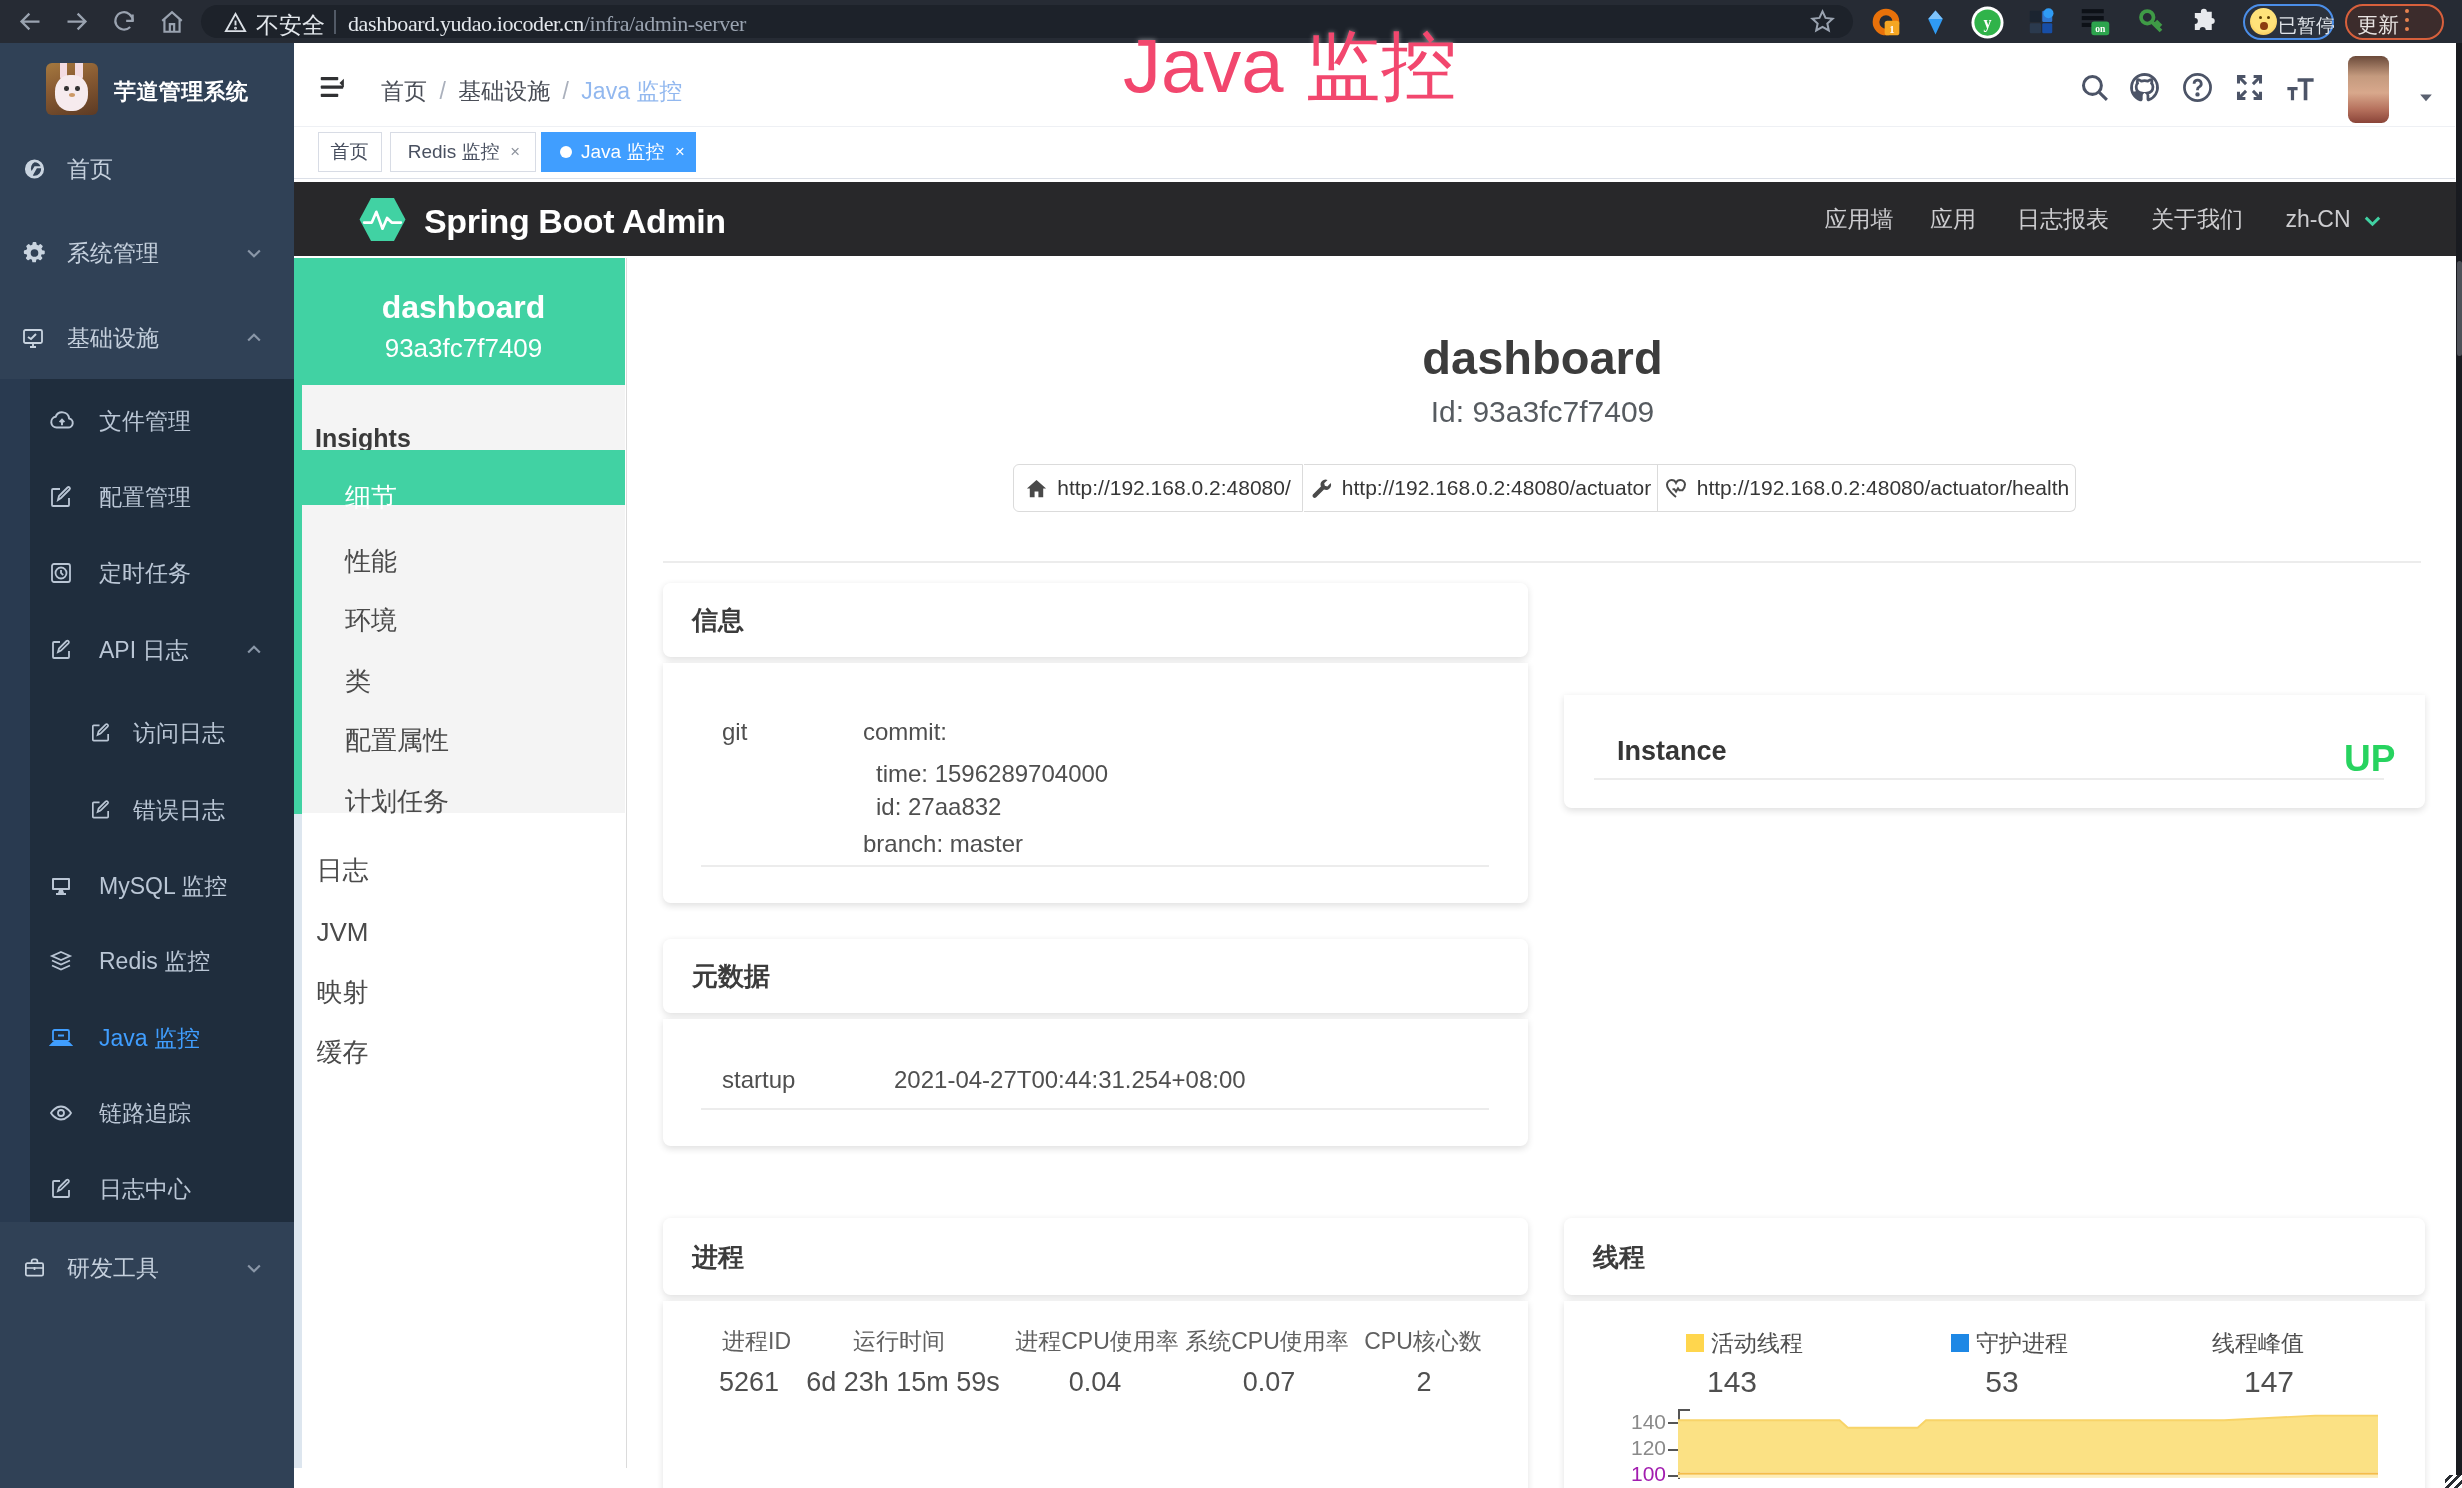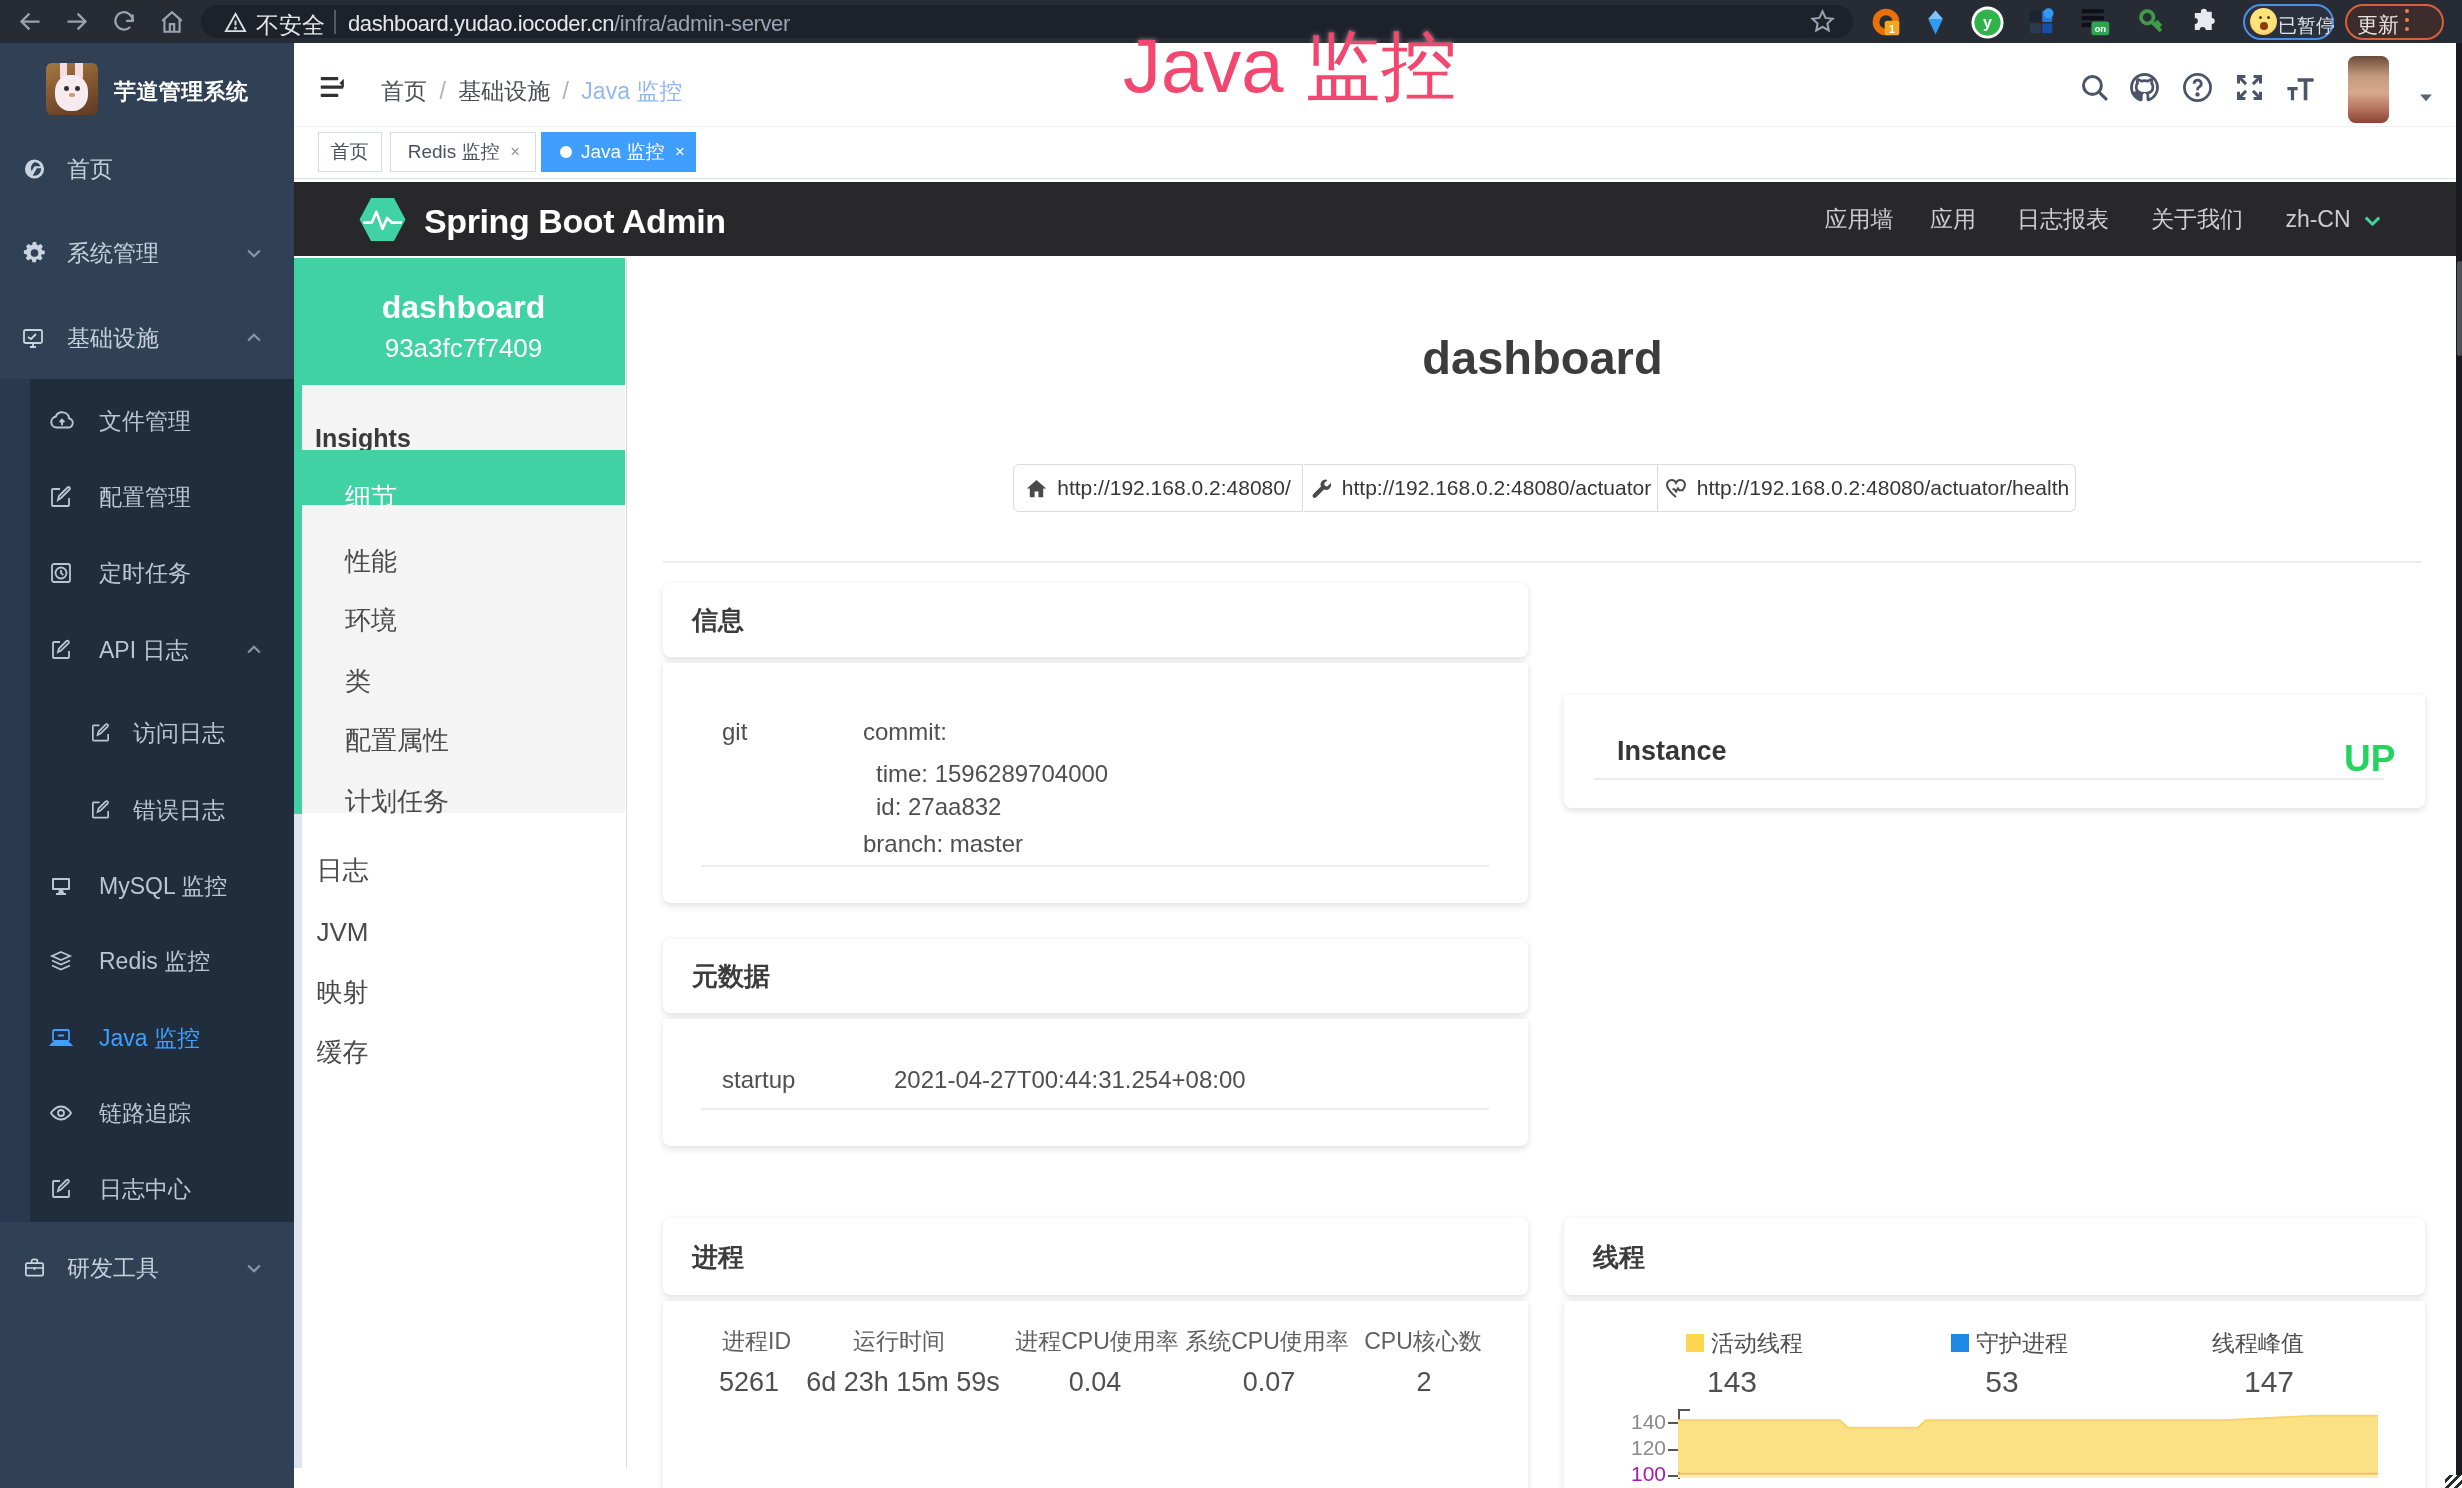--- a/index.html
+++ b/index.html
@@ -1,21 +1,21 @@
 <!DOCTYPE html>
 <html style="font-size:12px"><head>
 <meta charset="utf-8">
 <style>
 * { margin:0; padding:0; box-sizing:border-box; }
 html,body { width:2462px; height:1489px; overflow:hidden; font-family:"Liberation Sans",sans-serif; background:#fff; }
 #root { position:relative; width:2462px; height:1489px; }
 .abs { position:absolute; }
 
 
-#bbar { left:0; top:0; width:2462px; height:43px; background:#262b34; }
+#bbar { left:0; top:0; width:2462px; height:43px; background:#262b34;font-family:Liberation Serif, serif; }
 #omni { left:201px; top:5.3px; width:1652px; height:33px; border-radius:16.7px; background:#1d222a; }
 .btxt { color:#e4e8ed; font-size:23.5px; }
 
 
 #asb { left:0; top:43px; width:294px; height:1445px; background:#304156; }
 #asb-sub { position:absolute; left:30px; top:336px; width:264px; height:843px; background:#1f2d3d; }
 .mi { position:absolute; left:0; width:294px; height:0; color:#c5d0dd; font-size:23px; }
 .mi span.t { position:absolute; transform:translateY(-50%); white-space:nowrap; }
 .mi svg { position:absolute; transform:translateY(-50%); }
 .caret { position:absolute; left:244px; transform:translateY(-50%); }
@@ -337,20 +337,21 @@
     <div class="sbaitem" style="left:43px;top:403px">类</div>
     <div class="sbaitem" style="left:43px;top:462px">配置属性</div>
     <div class="sbaitem" style="left:43px;top:523px">计划任务</div>
     <div class="sbaitem" style="left:14.4px;top:592px">日志</div>
     <div class="sbaitem" style="left:14.4px;top:654px">JVM</div>
     <div class="sbaitem" style="left:14.4px;top:714px">映射</div>
     <div class="sbaitem" style="left:14.4px;top:774px">缓存</div>
   </div>
   <div id="sbamain" class="abs">
     <div class="abs" style="left:0;top:72px;width:1829px;height:61px;text-align:center;font-size:47px;font-weight:700;color:#3c3c3c">dashboard</div>
+    <div class="abs" style="left:0;top:137px;width:1829px;height:38px;text-align:center;font-size:30px;color:#565b60">Id: 93a3fc7f7409</div>
 
     <div class="abs" style="left:385px;top:206px;width:290px;height:48px;border:1.5px solid #dbdbdb;border-radius:6px 0 0 6px;display:flex;align-items:center;justify-content:center;font-size:21px;color:#363636">
       <svg width="23" height="23" viewBox="0 0 24 24" fill="#4a4a4a" style="margin-right:9px">
           <path d="M12 3l10 9h-3v9h-5v-6h-4v6H5v-9H2z"></path>
         </svg>http://192.168.0.2:48080/
     </div>
     <div class="abs" style="left:676px;top:206px;width:354px;height:48px;border:1.5px solid #dbdbdb;border-left:none;display:flex;align-items:center;justify-content:center;font-size:21px;color:#363636">
       <svg width="23" height="23" viewBox="0 0 24 24" fill="#4a4a4a" style="margin-right:9px">
           <path d="M21.6 6.3l-3.5 3.5-2.6-.7-.7-2.6 3.5-3.5a5.3 5.3 0 0 0-6.9 6.9L3 18.3a2.3 2.3 0 0 0 3.2 3.2l8.4-8.4a5.3 5.3 0 0 0 7-6.8z"></path>
         </svg>http://192.168.0.2:48080/actuator

